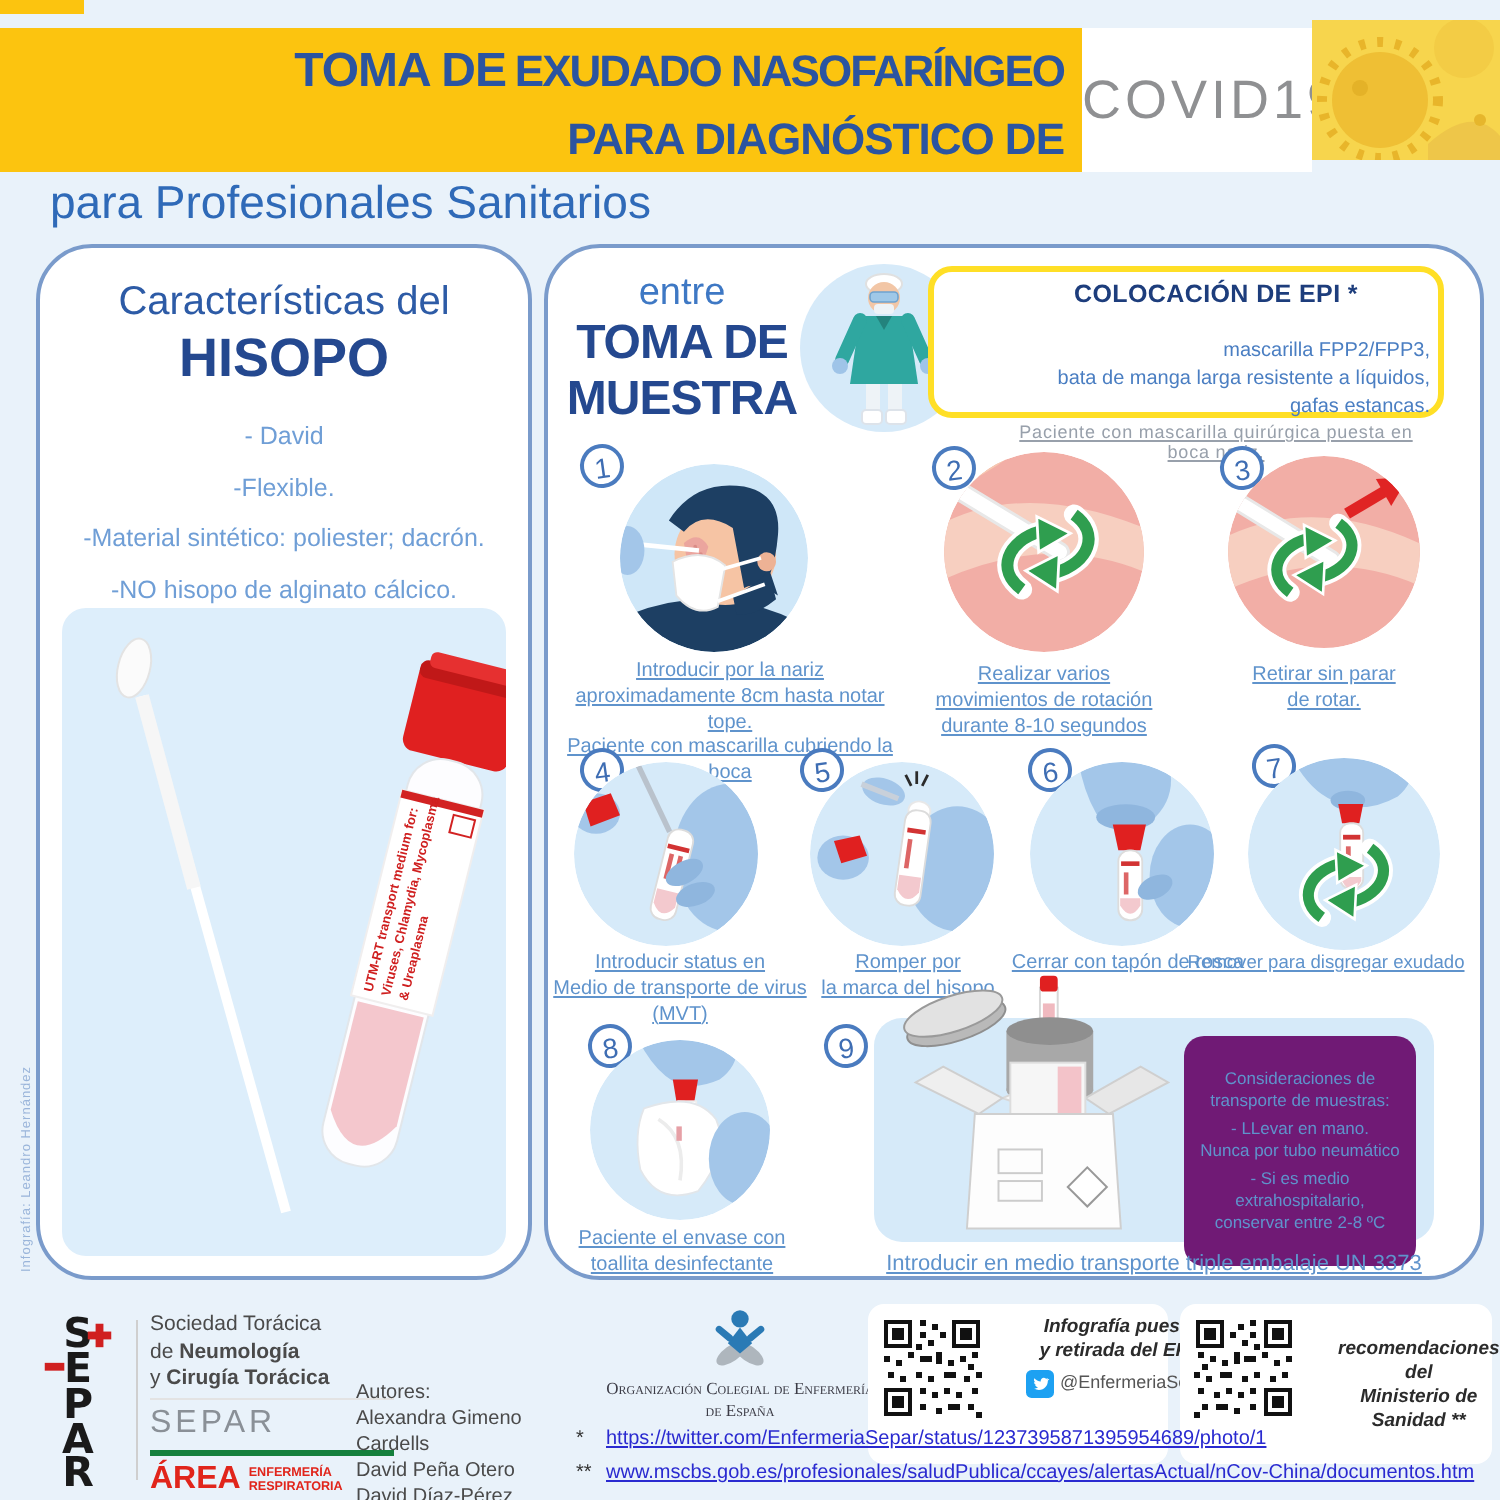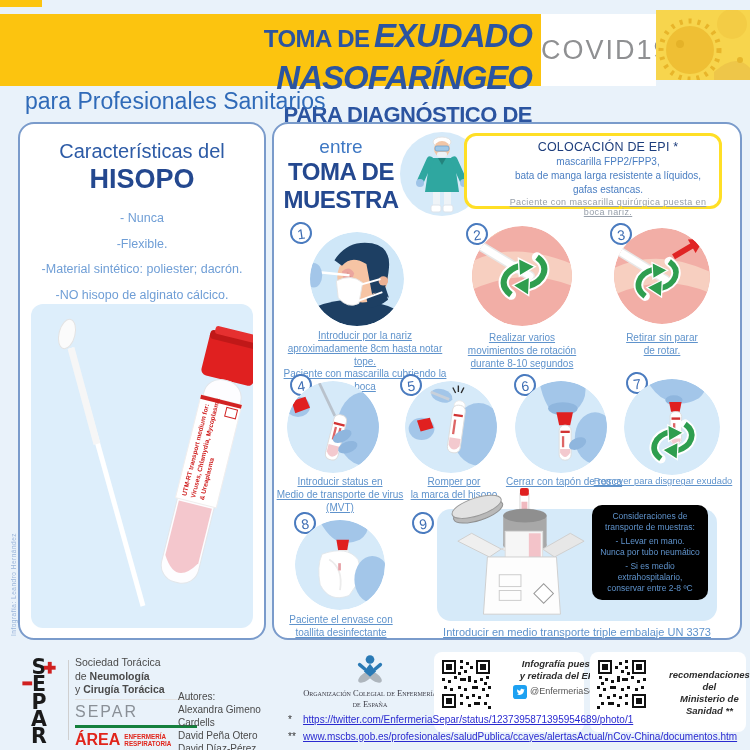--- a/index.html
+++ b/index.html
@@ -6,60 +6,60 @@
   body{width:750px;height:750px;position:relative;background:#e9f2fa;
        font-family:"Liberation Sans",sans-serif;overflow:hidden;}
   .abs{position:absolute;}
   .pre{white-space:pre-line;}
 
   
   .corner-tab{left:0;top:0;width:42px;height:7px;background:#fcc40f;}
   .banner{left:0;top:14px;width:541px;height:72px;background:#fcc40f;color:#2b54a0;
           text-align:right;padding-right:9px;box-sizing:border-box;}
   .banner .t-small{font-size:24px;font-weight:bold;letter-spacing:-0.5px;}
-  .banner .t-big{font-size:33px;font-weight:bold;letter-spacing:-1px;font-style:italic;}
+  .banner .t-big{font-size:22px;font-weight:bold;letter-spacing:-1px;}
   .banner .l1{margin-top:4px;line-height:36px;}
   .banner .l2{font-size:22px;font-weight:bold;line-height:26px;letter-spacing:-0.5px;}
   .covid-box{left:541px;top:14px;width:115px;height:72px;background:#fff;
              color:#8f9092;font-size:27px;letter-spacing:2px;text-align:center;line-height:72px;}
   .virus{left:656px;top:10px;width:94px;height:70px;}
   .subtitle{left:25px;top:88px;font-size:23px;color:#2f6ab8;}
 
   
-  .panel{background:#fff;border:2px solid #7a9bcb;border-radius:16px;box-sizing:border-box;}
+  .panel{background:#fff;border:2px solid #7a9bcb;border-radius:28px;box-sizing:border-box;}
   .left-panel{left:18px;top:122px;width:248px;height:518px;}
   .right-panel{left:272px;top:122px;width:470px;height:518px;}
 
   .lp-title1{left:0;top:16px;width:244px;text-align:center;font-size:20px;color:#2d5ba6;}
   .lp-title2{left:0;top:40px;width:244px;text-align:center;font-size:27px;font-weight:bold;color:#24488f;}
   .lp-items{left:8px;top:82px;width:228px;text-align:center;font-size:12.5px;color:#6f9ed6;line-height:2.05;}
   .lp-illo{left:11px;top:180px;width:222px;height:324px;background:#ddeefb;border-radius:12px;}
   .credit{left:10px;top:636px;transform:rotate(-90deg);transform-origin:0 0;
           font-size:6.5px;color:#9ab5da;letter-spacing:.5px;}
 
   
   .seq-title{left:8px;top:12px;width:118px;text-align:center;color:#3e78c4;}
   .seq-t1{font-size:22px;} .seq-t2{font-size:19px;}
   .seq-t3,.seq-t4{font-size:24px;font-weight:bold;color:#24488f;letter-spacing:-0.5px;}
   .epi-circle{left:126px;top:8px;width:84px;height:84px;border-radius:50%;background:#d6eaf9;overflow:hidden;}
   .epi-box{left:190px;top:9px;width:258px;height:76px;border:3px solid #ffdf26;border-radius:12px;
            background:#fff;box-sizing:border-box;padding:4px 4px 2px 34px;text-align:center;}
-  .epi-title{font-size:12.5px;font-weight:normal;color:#1d3d7c;letter-spacing:.2px;}
-  .epi-lines{font-size:10px;color:#4a7ec2;line-height:1.4;margin-top:1px;}
+  .epi-title{font-size:12.5px;font-weight:bold;color:#1d3d7c;letter-spacing:.2px;}
+  .epi-lines{font-size:10px;color:#4a7ec2;line-height:1.4;margin-top:15px;text-align:right;}
   .epi-note{font-size:9px;color:#98a0ab;letter-spacing:.4px;margin-top:0;text-decoration:underline;}
 
   
   .num{width:22px;height:22px;border:2px solid #4a7bbf;border-radius:50%;color:#3e6db3;
        font-size:14px;text-align:center;line-height:21px;transform:rotate(-8deg);background:#fff;box-sizing:border-box;}
   .stepc{border-radius:50%;overflow:hidden;}
   .stepc svg{display:block;width:100%;height:100%;}
   .cap{font-size:10px;color:#5f93cc;text-align:center;line-height:1.28;text-decoration:underline;}
   .box9{left:163px;top:385px;width:280px;height:112px;background:#d6eaf9;border-radius:14px;}
-  .consider{left:318px;top:381px;width:116px;background:#000000;border-radius:10px;
-            box-sizing:border-box;padding:6px 4px;text-align:center;color:#5f93cc;font-size:8.5px;line-height:1.3;}
+  .consider{left:318px;top:394px;width:116px;background:#701a75;border-radius:10px;
+            box-sizing:border-box;padding:16px 4px;text-align:center;color:#5f93cc;font-size:8.5px;line-height:1.3;}
   .consider .c-t{margin-bottom:3px;}
   .consider .c-i{margin-top:3px;}
 
   
   .sep-logo{left:16px;top:656px;width:46px;height:88px;}
   .sep-div{left:68px;top:660px;width:1px;height:80px;background:#cfcfcf;}
   .sep-text{left:75px;top:656px;width:122px;color:#4a4a4a;font-size:10.5px;line-height:1.3;}
   .sep-acronym{font-size:16px;color:#8a9097;letter-spacing:2px;margin:2px 0;border-top:1px solid #e3e3e3;padding-top:2px;}
   .sep-area-row{border-top:3px solid #15803d;padding-top:2px;display:flex;align-items:center;gap:4px;}
   .sep-area{color:#e1251b;font-weight:bold;font-size:16px;}
@@ -160,21 +160,21 @@
   <path d="M58,62 Q80,42 94,58 L94,70 58,70 Z" fill="#eec649"></path>
   <circle cx="84" cy="50" r="3" fill="#e6b62c"></circle>
     <circle cx="24" cy="34" r="4" fill="#e4b228"></circle>
 </svg>
 <div class="abs subtitle">para Profesionales Sanitarios</div>
 
 <div class="abs panel left-panel">
   <div class="abs lp-title1">Características del</div>
   <div class="abs lp-title2">HISOPO</div>
   <div class="abs lp-items">
-    <div>- Nunca</div>
+    <div>- David</div>
     <div>-Flexible.</div>
     <div>-Material sintético: poliester; dacrón.</div>
     <div>-NO hisopo de alginato cálcico.</div>
     <div>-Depósito de tapón de rosca</div>
   </div>
   <div class="abs lp-illo">
     <svg viewBox="0 0 222 324" style="width:100%;height:100%">
       <ellipse cx="36" cy="30" rx="8" ry="15" transform="rotate(14 36 30)" fill="#fbfbfb" stroke="#e3e3e3"></ellipse>
       <line x1="40" y1="44" x2="112" y2="302" stroke="#fff" stroke-width="5"></line>
       <line x1="40" y1="44" x2="66" y2="140" stroke="#f6f6f6" stroke-width="7"></line>

